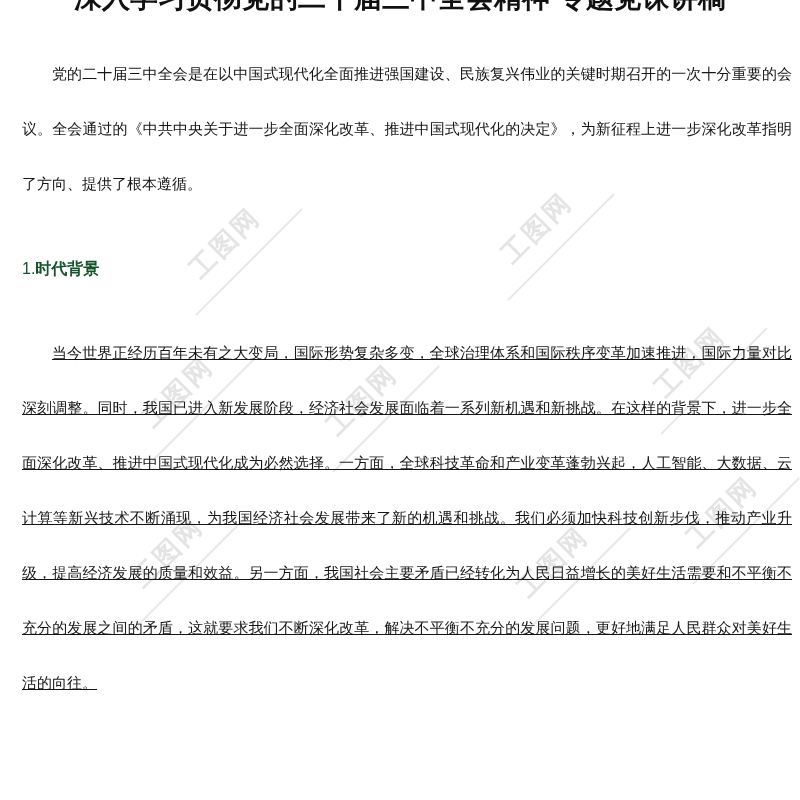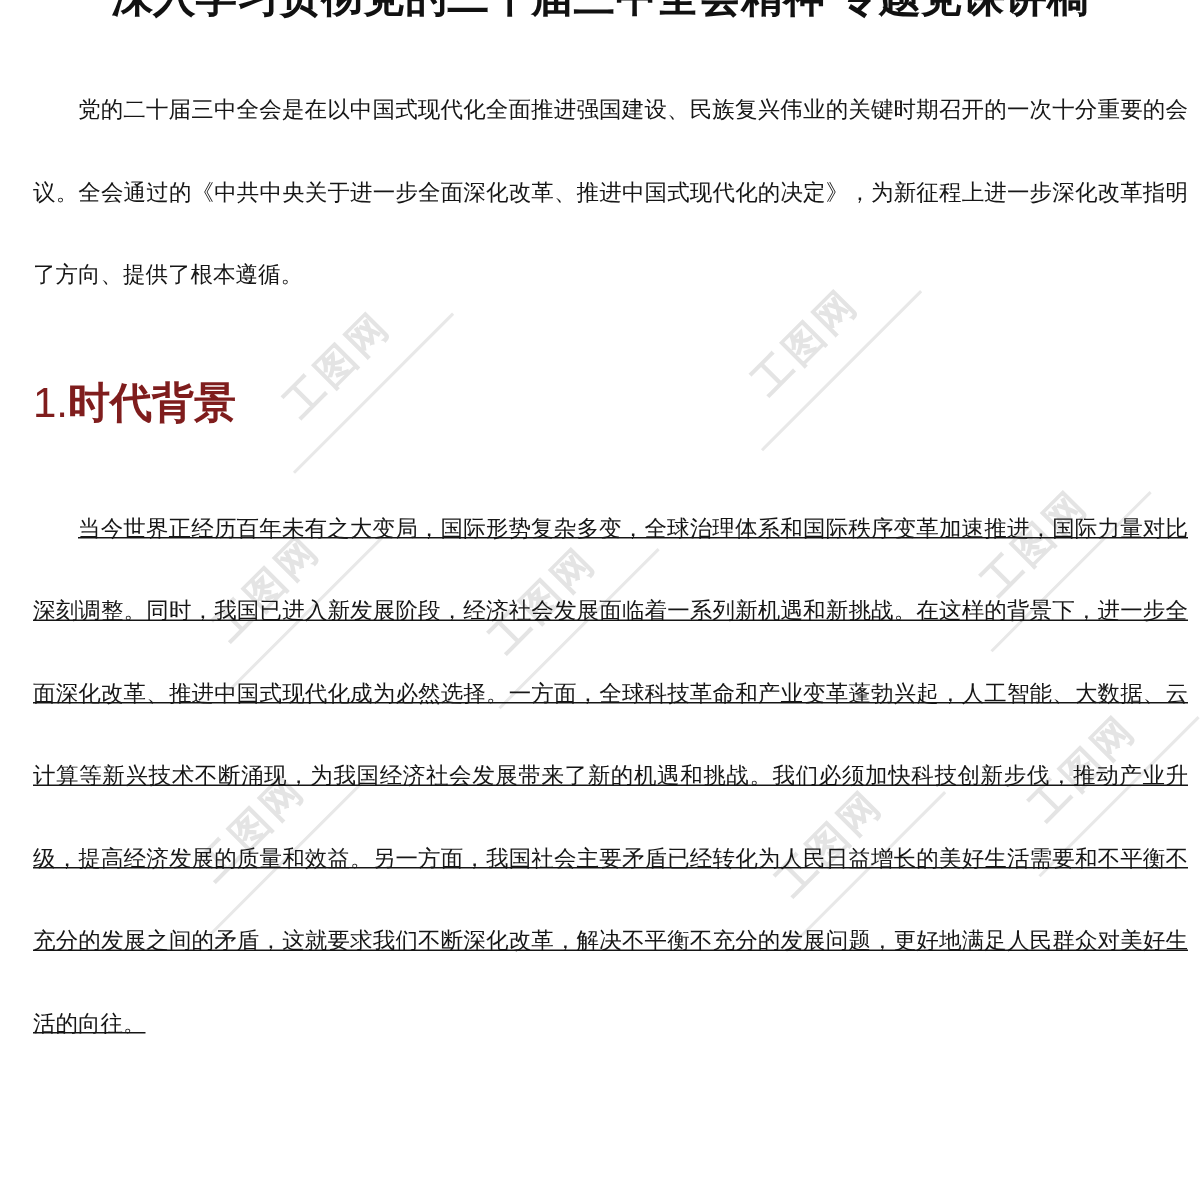--- a/index.html
+++ b/index.html
@@ -59,24 +59,24 @@
     margin: 0;
     font-size: 15px;
     line-height: 55px;
     text-align: justify;
     text-align-last: left;
     text-indent: 2em;
     color: #161616;
   }
   .heading {
     margin: 30px 0 0 0;
-    font-size: 28px;
+    font-size: 16px;
     line-height: 55px;
     font-weight: normal;
-    color: #7f1d1d;
+    color: #14532d;
   }
   .heading .h-label { font-weight: bold; }
   .para-2 { margin-top: 29px; text-decoration: underline; }
 </style>
 </head>
 <body>
 
 <div class="page">
 
   <div class="wm" style="left:225px; top:243px;">工图网</div>

